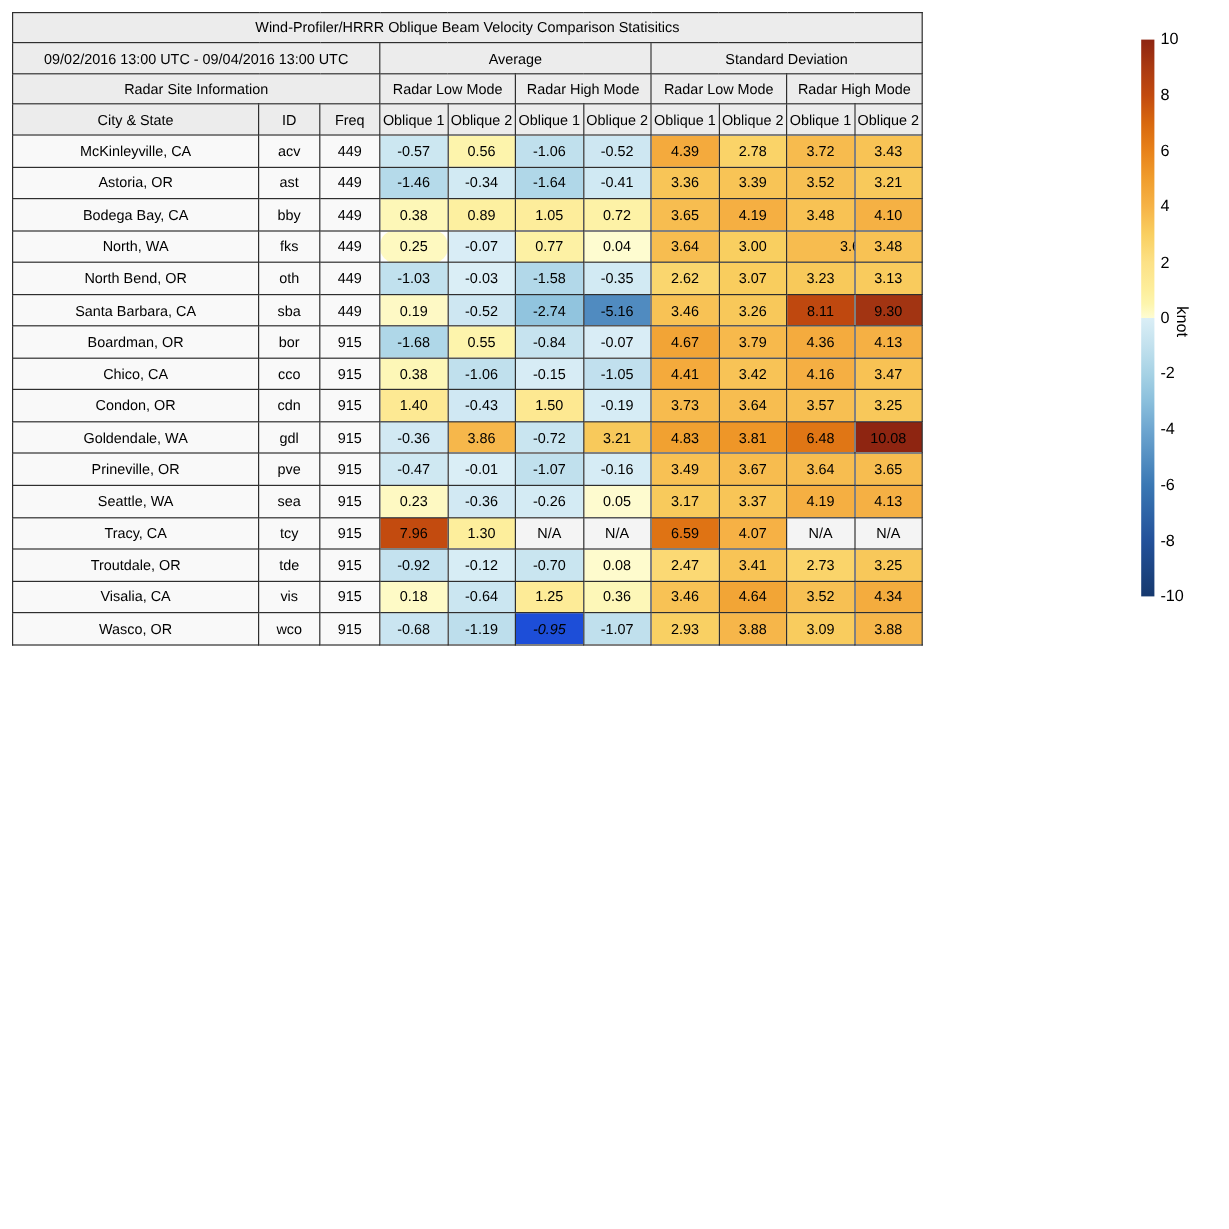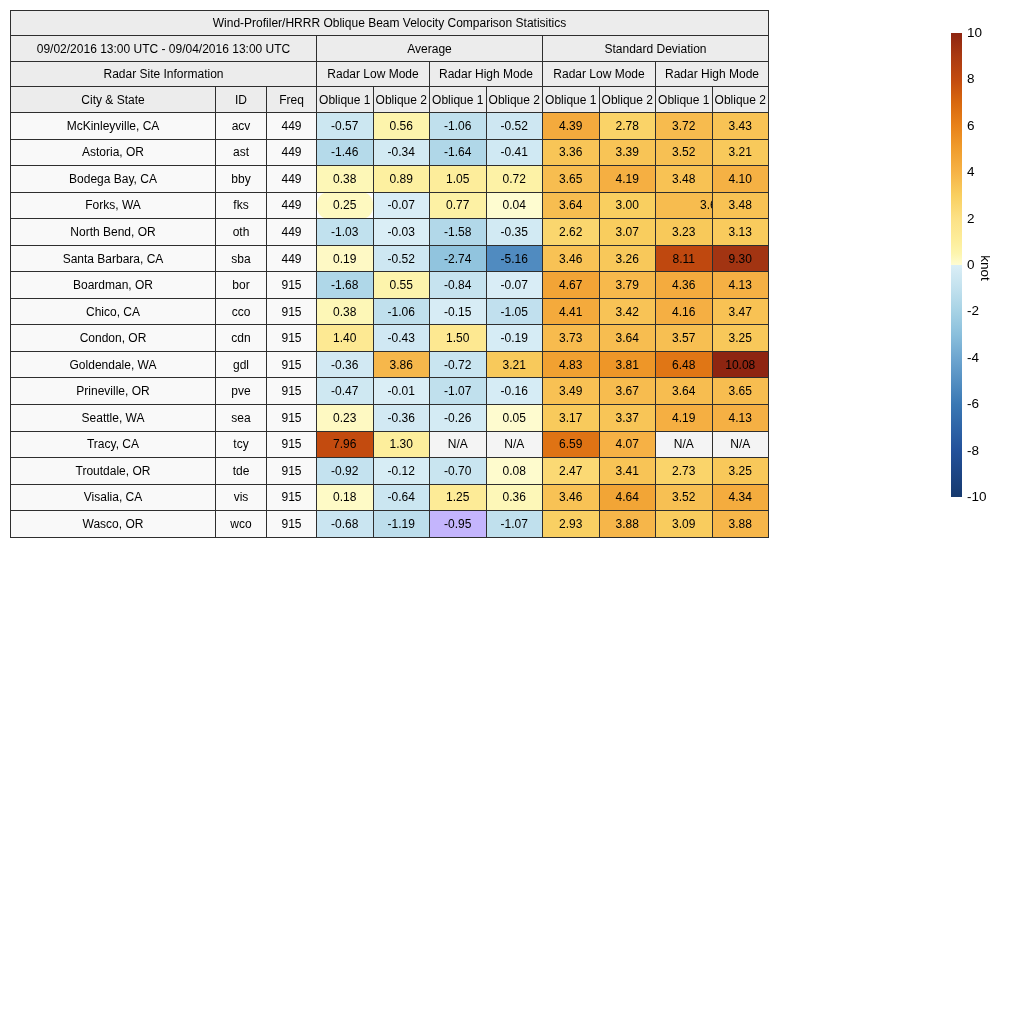--- a/index.html
+++ b/index.html
@@ -154,21 +154,21 @@
           <td style="background: rgb(253, 247, 183);">0.38</td>
           <td style="background: rgb(253, 240, 160);">0.89</td>
           <td style="background: rgb(253, 237, 155);">1.05</td>
           <td style="background: rgb(253, 242, 166);">0.72</td>
           <td style="background: rgb(247, 189, 80);">3.65</td>
           <td style="background: rgb(245, 175, 66);">4.19</td>
           <td style="background: rgb(248, 194, 84);">3.48</td>
           <td style="background: rgb(245, 177, 68);">4.10</td>
         </tr>
         <tr>
-          <td class="site-cell">Forks, WA</td>
+          <td class="site-cell">North, WA</td>
           <td class="site-cell">fks</td>
           <td class="site-cell">449</td>
           <td style="background: rgb(254, 249, 192); border-radius: 12px;">0.25</td>
           <td style="background: rgb(217, 237, 246);">-0.07</td>
           <td style="background: rgb(253, 241, 164);">0.77</td>
           <td style="background: rgb(254, 252, 208);">0.04</td>
           <td style="background: rgb(247, 189, 80);">3.64</td>
           <td style="background: rgb(249, 207, 96);">3.00</td>
           <td style="background: rgb(247, 188, 79); padding-left: 44px;">3.68</td>
           <td style="background: rgb(248, 194, 84);">3.48</td>
@@ -315,21 +315,21 @@
           <td style="background: rgb(242, 165, 54);">4.64</td>
           <td style="background: rgb(247, 192, 83);">3.52</td>
           <td style="background: rgb(244, 172, 62);">4.34</td>
         </tr>
         <tr>
           <td class="site-cell">Wasco, OR</td>
           <td class="site-cell">wco</td>
           <td class="site-cell">915</td>
           <td style="background: rgb(202, 229, 241);">-0.68</td>
           <td style="background: rgb(189, 222, 236);">-1.19</td>
-          <td style="background: #c4b5fd;">-0.95</td>
+          <td style="background: #1d4ed8; font-style: italic;">-0.95</td>
           <td style="background: rgb(192, 224, 237);">-1.07</td>
           <td style="background: rgb(249, 208, 99);">2.93</td>
           <td style="background: rgb(246, 182, 74);">3.88</td>
           <td style="background: rgb(249, 204, 94);">3.09</td>
           <td style="background: rgb(246, 182, 74);">3.88</td>
         </tr>
       </tbody>
   </table>
 
   <div id="colorbar" style="background: linear-gradient(rgb(142, 37, 17) 0%, rgb(170, 58, 18) 5%, rgb(194, 74, 15) 10%, rgb(216, 104, 15) 15%, rgb(232, 130, 26) 20%, rgb(240, 157, 45) 25%, rgb(246, 179, 71) 30%, rgb(249, 207, 96) 35%, rgb(252, 225, 134) 40%, rgb(253, 238, 156) 45%, rgb(253, 245, 174) 47.5%, rgb(254, 252, 210) 49.95%, rgb(218, 238, 246) 50.05%, rgb(194, 225, 238) 55%, rgb(166, 210, 229) 60%, rgb(138, 191, 220) 65%, rgb(110, 166, 208) 70%, rgb(58, 120, 180) 80%, rgb(35, 81, 154) 90%, rgb(22, 57, 110) 100%);"></div>

